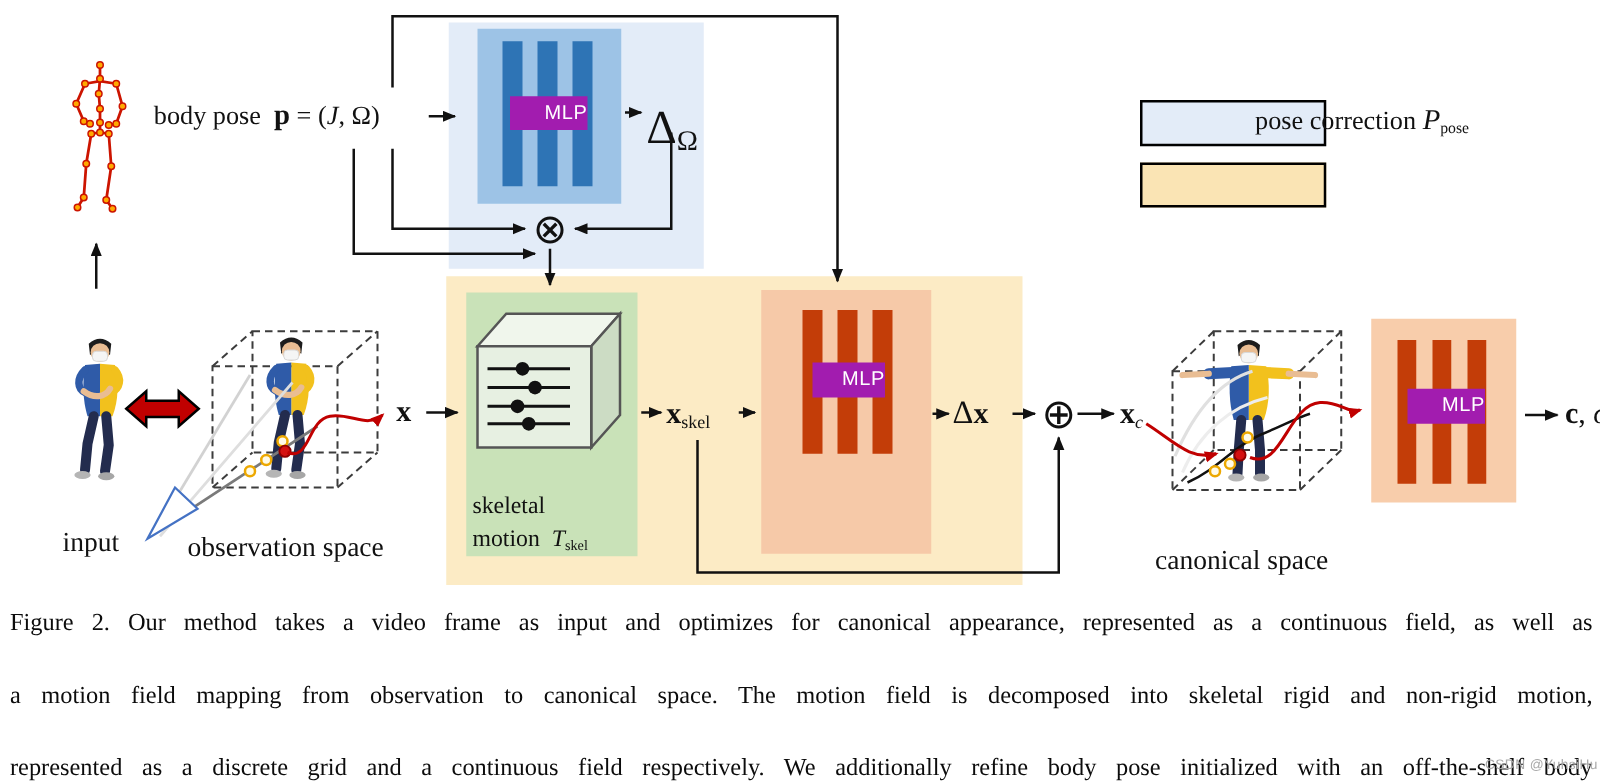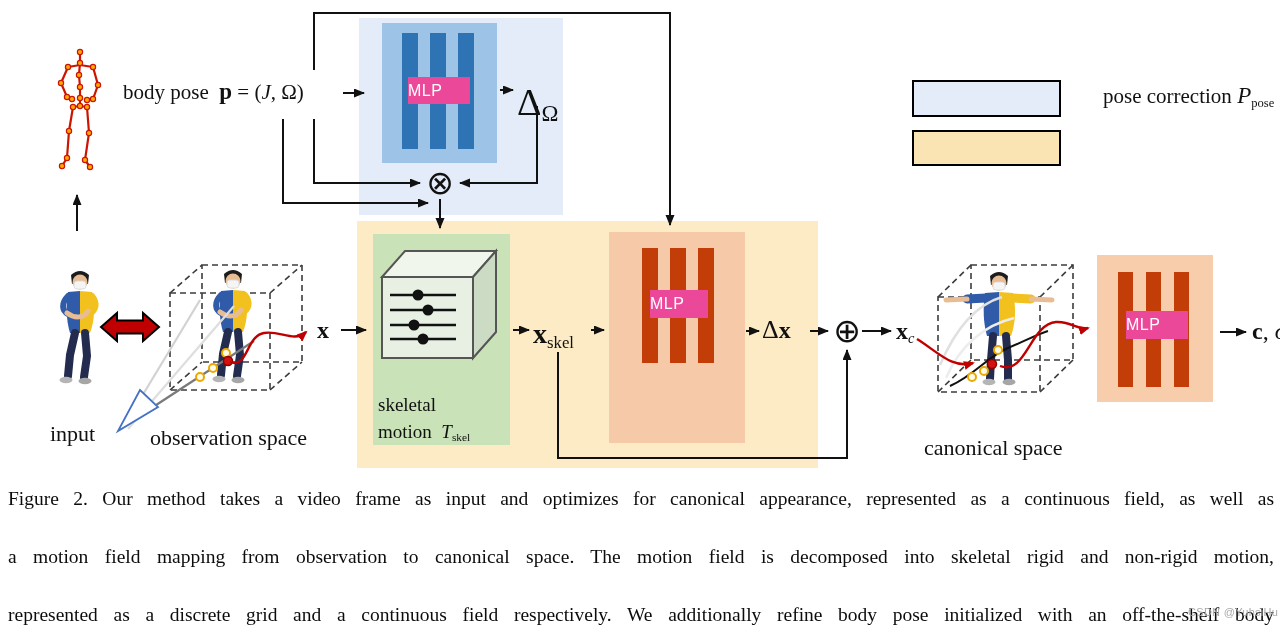--- a/index.html
+++ b/index.html
@@ -2,22 +2,22 @@
 <html><head>
 <meta charset="utf-8">
 <style>
   html,body{margin:0;padding:0;background:#ffffff;}
   #stage{position:relative;width:1280px;height:627px;background:#ffffff;overflow:hidden;
          font-family:"Liberation Serif",serif;color:#111;}
   .blk{position:absolute;}
   .svg-layer{position:absolute;left:0;top:0;z-index:2;}
   .bg{z-index:1;}
   .txt{position:absolute;z-index:3;white-space:nowrap;}
-  .mlpbox{position:absolute;z-index:3;background:#ec4899;color:#fff;
-          font-family:"Liberation Sans",sans-serif;display:flex;align-items:center;justify-content:flex-start;
+  .mlpbox{position:absolute;z-index:3;background:#a21caf;color:#fff;
+          font-family:"Liberation Sans",sans-serif;display:flex;align-items:center;justify-content:flex-end;
           font-size:16px;letter-spacing:.5px;}
   .bar{position:absolute;z-index:2;}
   .sub{font-size:0.6em;vertical-align:-0.28em;}
   .it{font-style:italic;}
   .bf{font-weight:bold;}
   .op{position:absolute;z-index:3;width:36px;height:36px;display:flex;align-items:center;justify-content:center;
       font-family:"DejaVu Sans",sans-serif;font-size:33px;line-height:36px;}
   .legend-box{position:absolute;z-index:1;border:2.5px solid #000;}
   .caption{position:absolute;left:8px;top:484px;width:1266px;z-index:3;
            font-size:19.5px;line-height:29px;color:#0c0c0c;}
@@ -239,28 +239,28 @@
     <span>(</span><span class="it">J</span><span>, Ω)</span>
   </div>
 
   <div class="txt" style="left:517px;top:80px;font-size:38px;">
     <span>Δ</span><span class="sub">Ω</span>
   </div>
 
   <span class="op" style="left:422px;top:165px;">⊗</span>
   <span class="op" style="left:829px;top:313px;">⊕</span>
 
-  <div class="txt" style="left:1103px;top:83px;font-size:21px;">
+  <div class="txt" style="left:1004px;top:83px;font-size:21px;">
     <span>pose correction</span>
     <span class="it" style="font-size:23px;">P</span><span class="sub">pose</span>
   </div>
 
   <div class="txt bf" style="left:317px;top:317px;font-size:24px;"><span>x</span></div>
 
-  <div class="txt" style="left:533px;top:318px;font-size:28px;">
+  <div class="txt" style="left:533px;top:318px;font-size:24px;">
     <span class="bf">x</span><span class="sub">skel</span>
   </div>
 
   <div class="txt" style="left:762px;top:315px;font-size:26px;">
     <span>Δ</span><span class="bf" style="font-size:24px;">x</span>
   </div>
 
   <div class="txt" style="left:896px;top:318px;font-size:24px;">
     <span class="bf">x</span><span class="sub it">c</span>
   </div>

